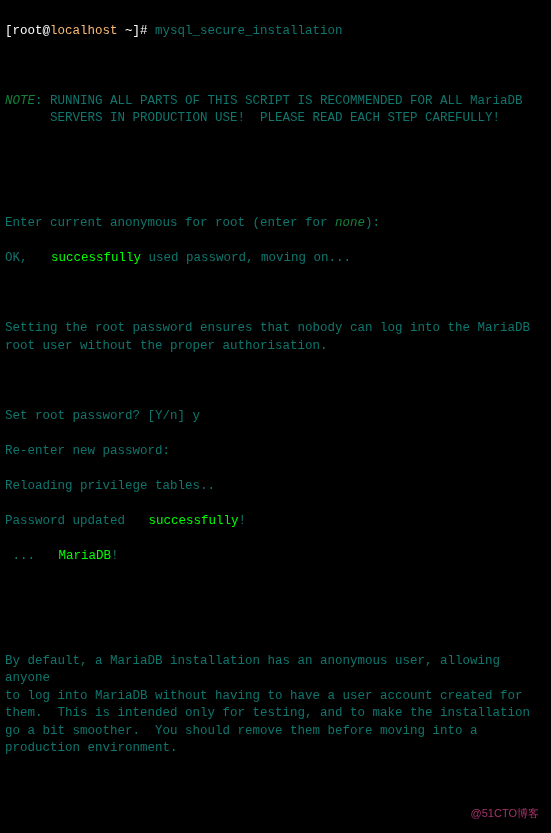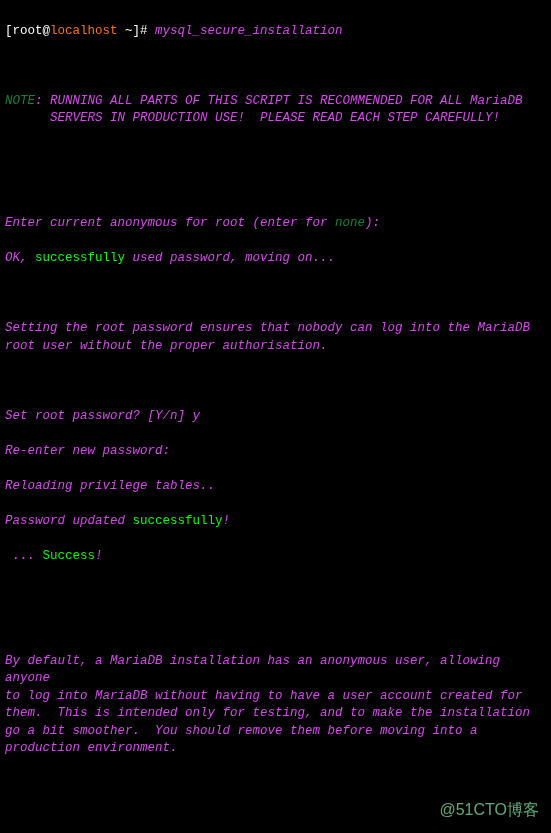--- a/index.html
+++ b/index.html
@@ -16,31 +16,31 @@
       padding: 5px;
       width: 551px;
       height: 833px;
       overflow: hidden;
       position: relative;
     }
     .terminal {
       white-space: pre-wrap;
       word-wrap: break-word;
     }
-    .magenta { color: #f97316; text-align: center; }
+    .magenta { color: #fdba74; text-align: center; }
     .white { color: #ffffff; }
     .red { color: #15803d; font-style: italic; }
-    .green { color: #00ff00; }
-    .lightgray { color: #d946ef; font-style: italic; }
+    .green { color: #00ff00; margin-left: 16px; }
+    .lightgray { color: #0f766e; }
     .watermark {
       position: absolute;
       bottom: 12px;
       right: 12px;
-      color: #86efac;
-      font-size: 16px;
+      color: #ec4899;
+      font-size: 11px;
       font-family: sans-serif;
       opacity: 0.7;
     }
     .line { display: block; }
   </style>
 </head>
 <body>
 
 <div class="terminal">
 <span class="line"><span class="white">[</span><span class="white">root</span><span class="white">@</span><span class="magenta">localhost</span><span class="white"> ~</span><span class="white">]# </span><span class="lightgray">mysql_secure_installation</span></span>
@@ -52,21 +52,21 @@
 <span class="line"><span class="lightgray">Enter current anonymous for root (enter for </span><span class="red">none</span><span class="lightgray">):</span></span>
 <span class="line"><span class="lightgray">OK, </span><span class="green">successfully</span><span class="lightgray"> used password, moving on...</span></span>
 <span class="line">&nbsp;</span>
 <span class="line lightgray">Setting the root password ensures that nobody can log into the MariaDB
 root user without the proper authorisation.</span>
 <span class="line">&nbsp;</span>
 <span class="line lightgray">Set root password? [Y/n] y</span>
 <span class="line lightgray">Re-enter new password:</span>
 <span class="line lightgray">Reloading privilege tables..</span>
 <span class="line"><span class="lightgray">Password updated </span><span class="green">successfully</span><span class="lightgray">!</span></span>
-<span class="line"><span class="lightgray"> ... </span><span class="green">Success</span><span class="lightgray">!</span></span>
+<span class="line"><span class="lightgray"> ... </span><span class="green">MariaDB</span><span class="lightgray">!</span></span>
 <span class="line">&nbsp;</span>
 <span class="line">&nbsp;</span>
 <span class="line lightgray">By default, a MariaDB installation has an anonymous user, allowing anyone
 to log into MariaDB without having to have a user account created for
 them.  This is intended only for testing, and to make the installation
 go a bit smoother.  You should remove them before moving into a
 production environment.</span>
 
 
 

